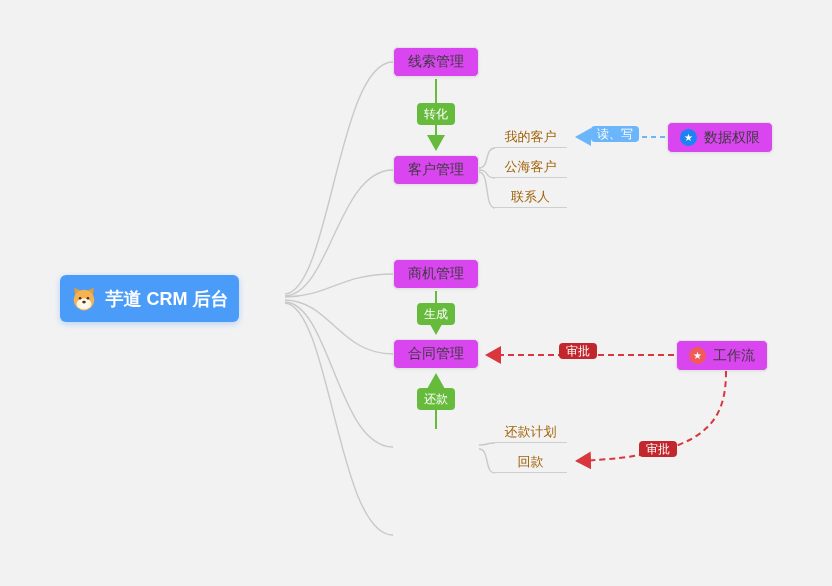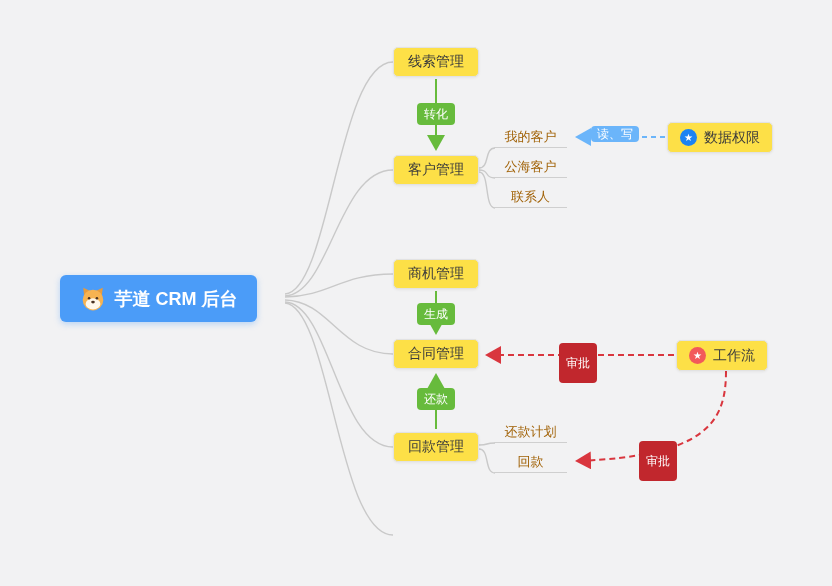--- a/index.html
+++ b/index.html
@@ -16,47 +16,47 @@
   .gray { fill: none; stroke: #c9c9c9; stroke-width: 1.4; }
   .green-line { stroke: #67bb3c; stroke-width: 2; }
   .blue-dash { stroke: #6bb5fa; stroke-width: 2; stroke-dasharray: 5 4; fill: none; }
   .red-dash  { stroke: #d9363e; stroke-width: 2; stroke-dasharray: 6 4; fill: none; }
 
   .node {
     position: absolute;
     display: flex;
     align-items: center;
     justify-content: center;
-    background: #fde047;
+    background: #d946ef;
     border: 1px solid #e2e2e2;
     border-radius: 5px;
     font-size: 14px;
     color: #3c3c3c;
     box-shadow: 0 1px 3px rgba(0,0,0,0.06);
     cursor: default;
     white-space: nowrap;
   }
   .branch { left: 393px; width: 86px; height: 30px; }
   .root {
-    left: 60px; top: 275px; width: 197px; height: 47px;
+    left: 60px; top: 275px; width: 179px; height: 47px;
     background: #4b9cf8; border: none; border-radius: 6px;
     color: #ffffff; font-size: 18px; font-weight: 600; gap: 9px;
     box-shadow: 0 2px 6px rgba(75,156,248,0.35);
   }
   .rightnode { height: 31px; gap: 7px; padding: 0 12px; }
 
   .badge {
     position: absolute;
     display: flex; align-items: center; justify-content: center;
     color: #fff; font-size: 12px; border-radius: 4px;
     white-space: nowrap;
   }
   .badge.green { background: #67bb3c; width: 38px; height: 22px; }
   .badge.blue  { background: #6bb5fa; width: 48px; height: 16px; }
-  .badge.red   { background: #c1272d; width: 38px; height: 40px; }
+  .badge.red   { background: #c1272d; width: 38px; height: 16px; }
 
   .sublabel {
     position: absolute; left: 494px;
     width: 73px; height: 21px;
     display: flex; align-items: center; justify-content: center;
     font-size: 13px; color: #a16207;
     border-bottom: 1px solid #cfcfcf;
     white-space: nowrap;
   }
 
@@ -129,23 +129,20 @@
     </div>
   <div class="node branch" style="top:155px">
       <span>客户管理</span>
     </div>
   <div class="node branch" style="top:259px">
       <span>商机管理</span>
     </div>
   <div class="node branch" style="top:339px">
       <span>合同管理</span>
     </div>
-  <div class="node branch" style="top:432px">
-      <span>回款管理</span>
-    </div>
 
   <div class="sublabel" style="top:127px">
       <span>我的客户</span>
     </div>
   <div class="sublabel" style="top:157px">
       <span>公海客户</span>
     </div>
   <div class="sublabel" style="top:187px">
       <span>联系人</span>
     </div>

